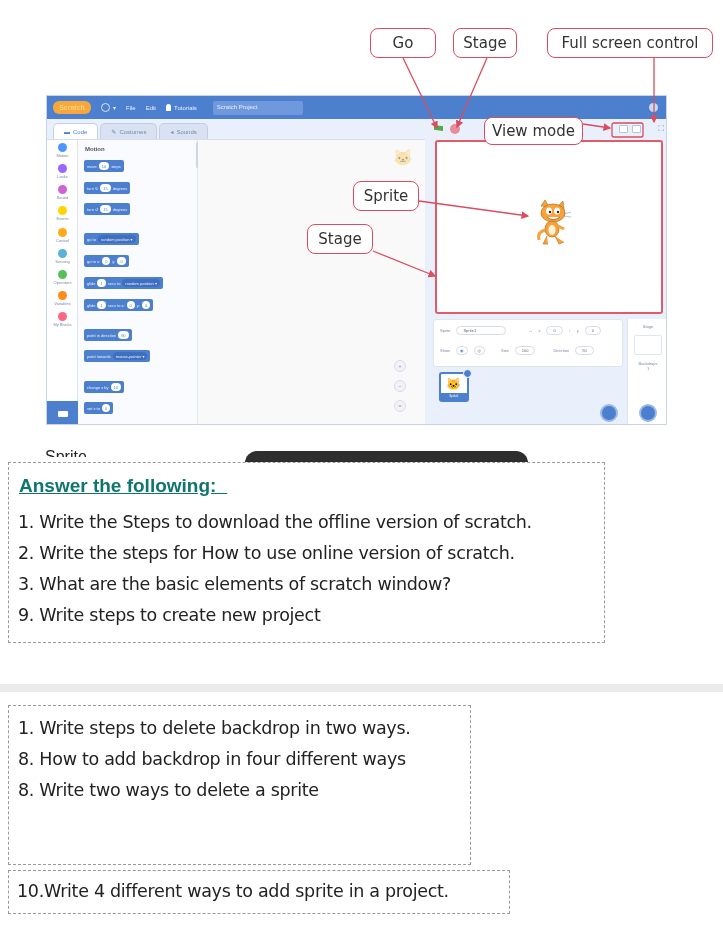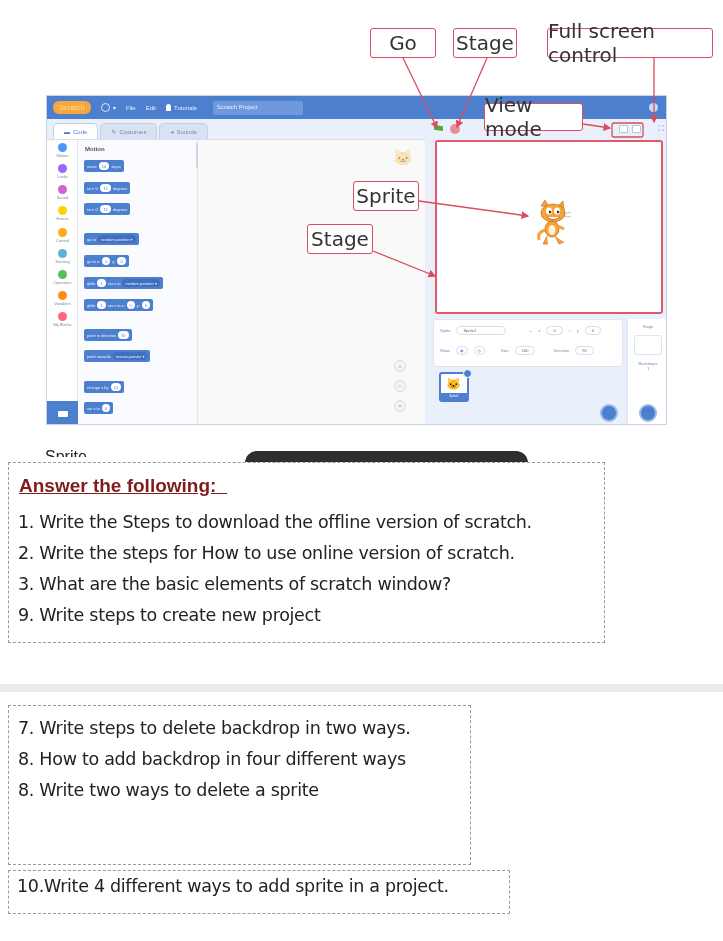--- a/index.html
+++ b/index.html
@@ -52,30 +52,30 @@
   .sprite-list { position: absolute; left: 386px; top: 272px; width: 190px; height: 58px; background: #e9f0fb; }
   .sprite-thumb { position: absolute; left: 6px; top: 4px; width: 30px; height: 30px; border: 2px solid #4c7fce; border-radius: 3px; background: #fff; }
   .sprite-thumb .lbl { position: absolute; left: 0; bottom: 0; width: 100%; height: 7px; background: #4c7fce; color: #fff; font-size: 3px; text-align: center; line-height: 7px; }
   .del-badge { position: absolute; right: -5px; top: -5px; width: 9px; height: 9px; background: #4c7fce; border-radius: 50%; border: 1px solid #fff; }
   .add-sprite { position: absolute; right: 5px; bottom: 4px; width: 18px; height: 18px; background: #4c7fce; border-radius: 50%; border: 2px solid #9ab8e8; }
   .stage-panel { position: absolute; left: 580px; top: 223px; width: 41px; height: 107px; background: #fff; border-left: 1px solid #dfe5ef; font-size: 4px; color: #7a8aa3; text-align: center; }
   .stage-thumb { width: 28px; height: 20px; margin: 6px auto; border: 1px solid #dfe5ef; border-radius: 2px; }
   .add-backdrop { position: absolute; left: 11px; bottom: 4px; width: 18px; height: 18px; background: #4c7fce; border-radius: 50%; border: 2px solid #9ab8e8; }
 
   
-  .callout { position: absolute; background: #fff; border: 1.5px solid #d94d5e; border-radius: 3px; font-size: 20px; color: #333; display: flex; align-items: center; justify-content: center; font-family: "DejaVu Sans", sans-serif; }
+  .callout { position: absolute; background: #fff; border: 1.5px solid #d94d5e; border-radius: 8px; font-size: 15px; color: #333; display: flex; align-items: center; justify-content: center; font-family: "DejaVu Sans", sans-serif; }
   svg.arrows { position: absolute; left: 0; top: 0; width: 723px; height: 941px; pointer-events: none; }
 
   
   .peek-text { position: absolute; left: 45px; top: 447px; font-size: 16px; color: #222; height: 10px; overflow: hidden; line-height: 20px; }
   .peek-bar { position: absolute; left: 245px; top: 451px; width: 283px; height: 14px; background: #2e2e2e; border-radius: 12px 12px 0 0; }
 
   
   .qbox { position: absolute; background: #fff; border: 1.5px dashed #9a9a9a; }
-  .q-title { font-family: "Liberation Sans", sans-serif; font-size: 19px; font-weight: bold; text-decoration: underline; color: #7f1d1d; margin: 12px 0 10px 10px; }
+  .q-title { font-family: "Liberation Sans", sans-serif; font-size: 19px; font-weight: bold; text-decoration: underline; color: #0f766e; margin: 12px 0 10px 10px; }
   .q { font-family: "DejaVu Sans", sans-serif; font-size: 17.5px; color: #222; line-height: 31px; padding-left: 9px; white-space: nowrap; letter-spacing: -0.3px; }
   .divider { position: absolute; left: 0; top: 684px; width: 723px; height: 8px; background: #ebebeb; }
 </style>
 </head>
 <body>
 
 <div class="scratch">
   <div class="menubar">
     <div class="logo">Scratch</div>
     <div class="menu-item"><span class="globe"></span>▾</div>
@@ -269,38 +269,38 @@
   <line x1="654" y1="58" x2="654" y2="122" stroke="#d94d5e" stroke-width="1.3" marker-end="url(#ah)"></line>
   <line x1="583" y1="124" x2="610" y2="128" stroke="#d94d5e" stroke-width="1.3" marker-end="url(#ah)"></line>
   <line x1="419" y1="201" x2="528" y2="216" stroke="#d94d5e" stroke-width="1.3" marker-end="url(#ah)"></line>
   <line x1="373" y1="251" x2="435" y2="276" stroke="#d94d5e" stroke-width="1.3" marker-end="url(#ah)"></line>
   <rect x="612" y="123" width="31" height="14" rx="2" fill="none" stroke="#d94d5e" stroke-width="1.3"></rect>
 </svg>
 
 <div class="callout" style="left:370px;top:28px;width:66px;height:30px">Go</div>
 <div class="callout" style="left:453px;top:28px;width:64px;height:30px">Stage</div>
 <div class="callout" style="left:547px;top:28px;width:166px;height:30px">Full screen control</div>
-<div class="callout" style="left:484px;top:103px;width:99px;height:28px">View mode</div>
+<div class="callout" style="left:484px;top:117px;width:99px;height:28px">View mode</div>
 <div class="callout" style="left:353px;top:181px;width:66px;height:30px">Sprite</div>
 <div class="callout" style="left:307px;top:224px;width:66px;height:30px">Stage</div>
 
 <div class="peek-text">Sprite</div>
 <div class="peek-bar"></div>
 
 <div class="qbox" style="left:8px;top:462px;width:597px;height:181px">
   <div class="q-title">Answer the following:_</div>
   <div class="q">1. Write the Steps to download the offline version of scratch.</div>
   <div class="q">2. Write the steps for How to use online version of scratch.</div>
   <div class="q">3. What are the basic elements of scratch window?</div>
   <div class="q">9. Write steps to create new project</div>
 </div>
 
 <div class="divider"></div>
 
 <div class="qbox" style="left:8px;top:705px;width:463px;height:160px;padding-top:7px">
-  <div class="q">7. Write steps to delete backdrop in two ways.</div>
+  <div class="q">1. Write steps to delete backdrop in two ways.</div>
   <div class="q">8. How to add backdrop in four different ways</div>
   <div class="q">8. Write two ways to delete a sprite</div>
 </div>
 
-<div class="qbox" style="left:8px;top:870px;width:502px;height:44px;">
+<div class="qbox" style="left:8px;top:870px;width:502px;height:44px;padding-top:5px">
   <div class="q" style="padding-left:8px">10.Write 4 different ways to add sprite in a project.</div>
 </div>
 
 </body></html>

